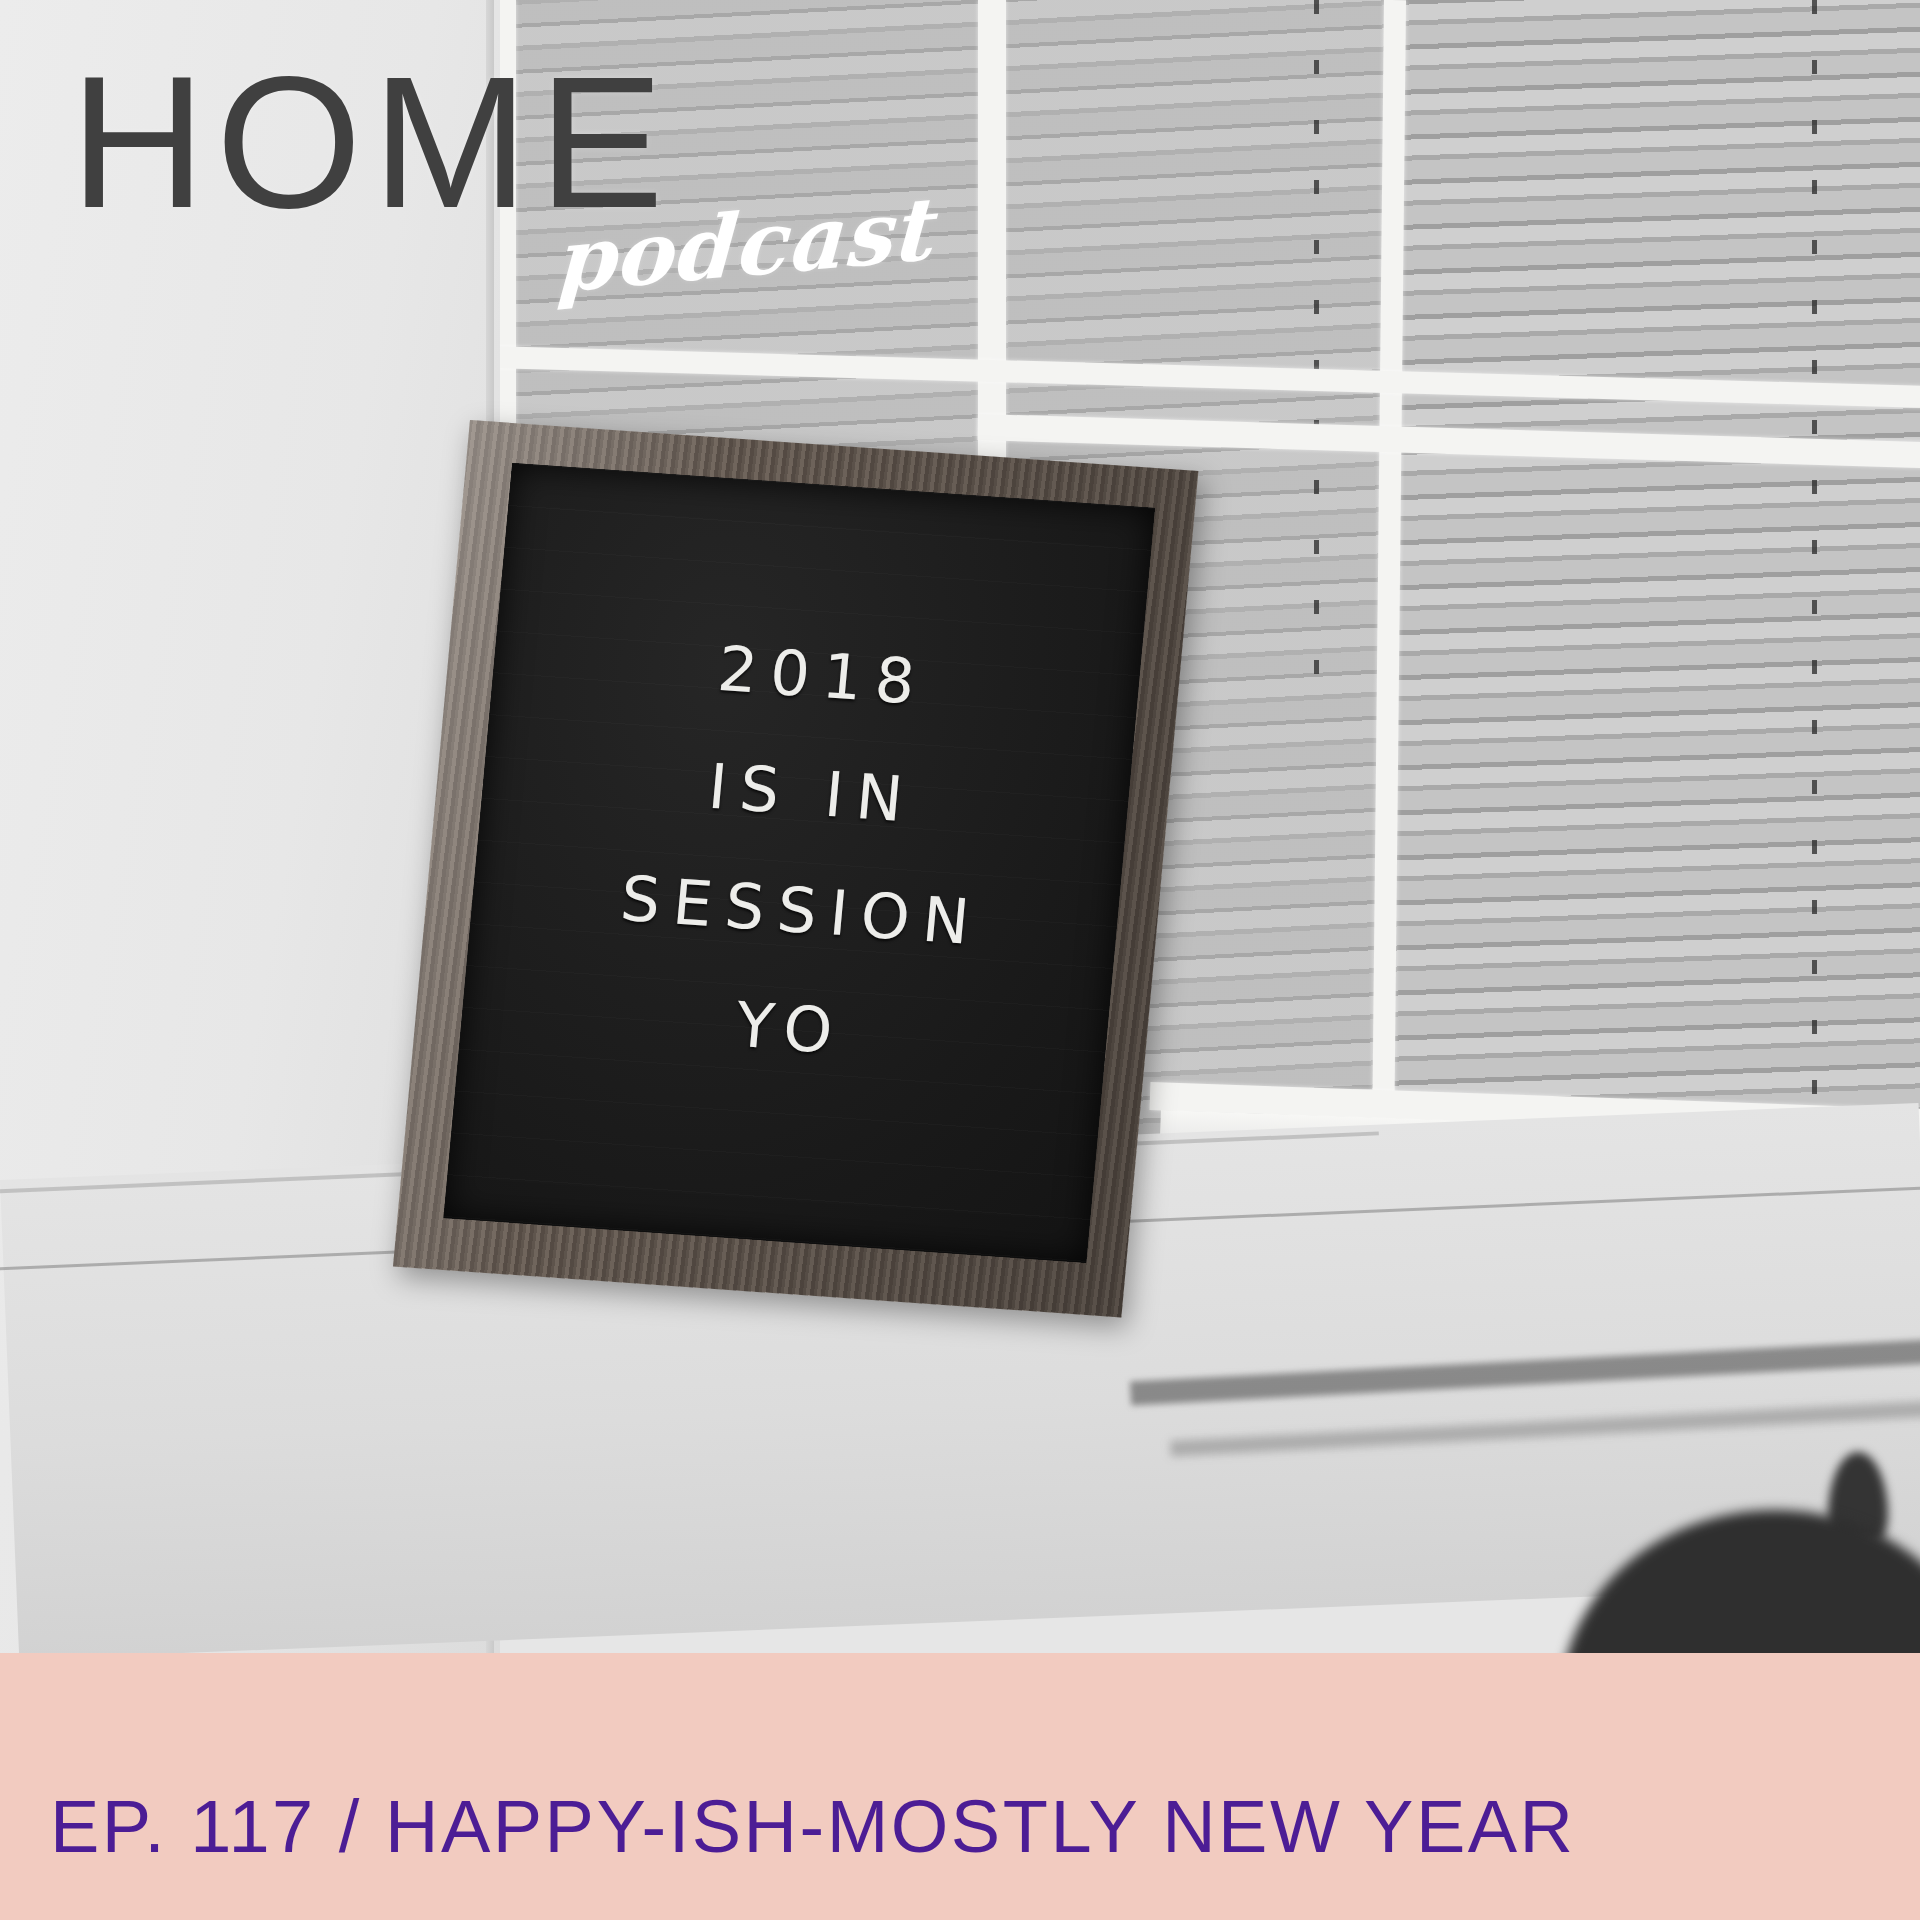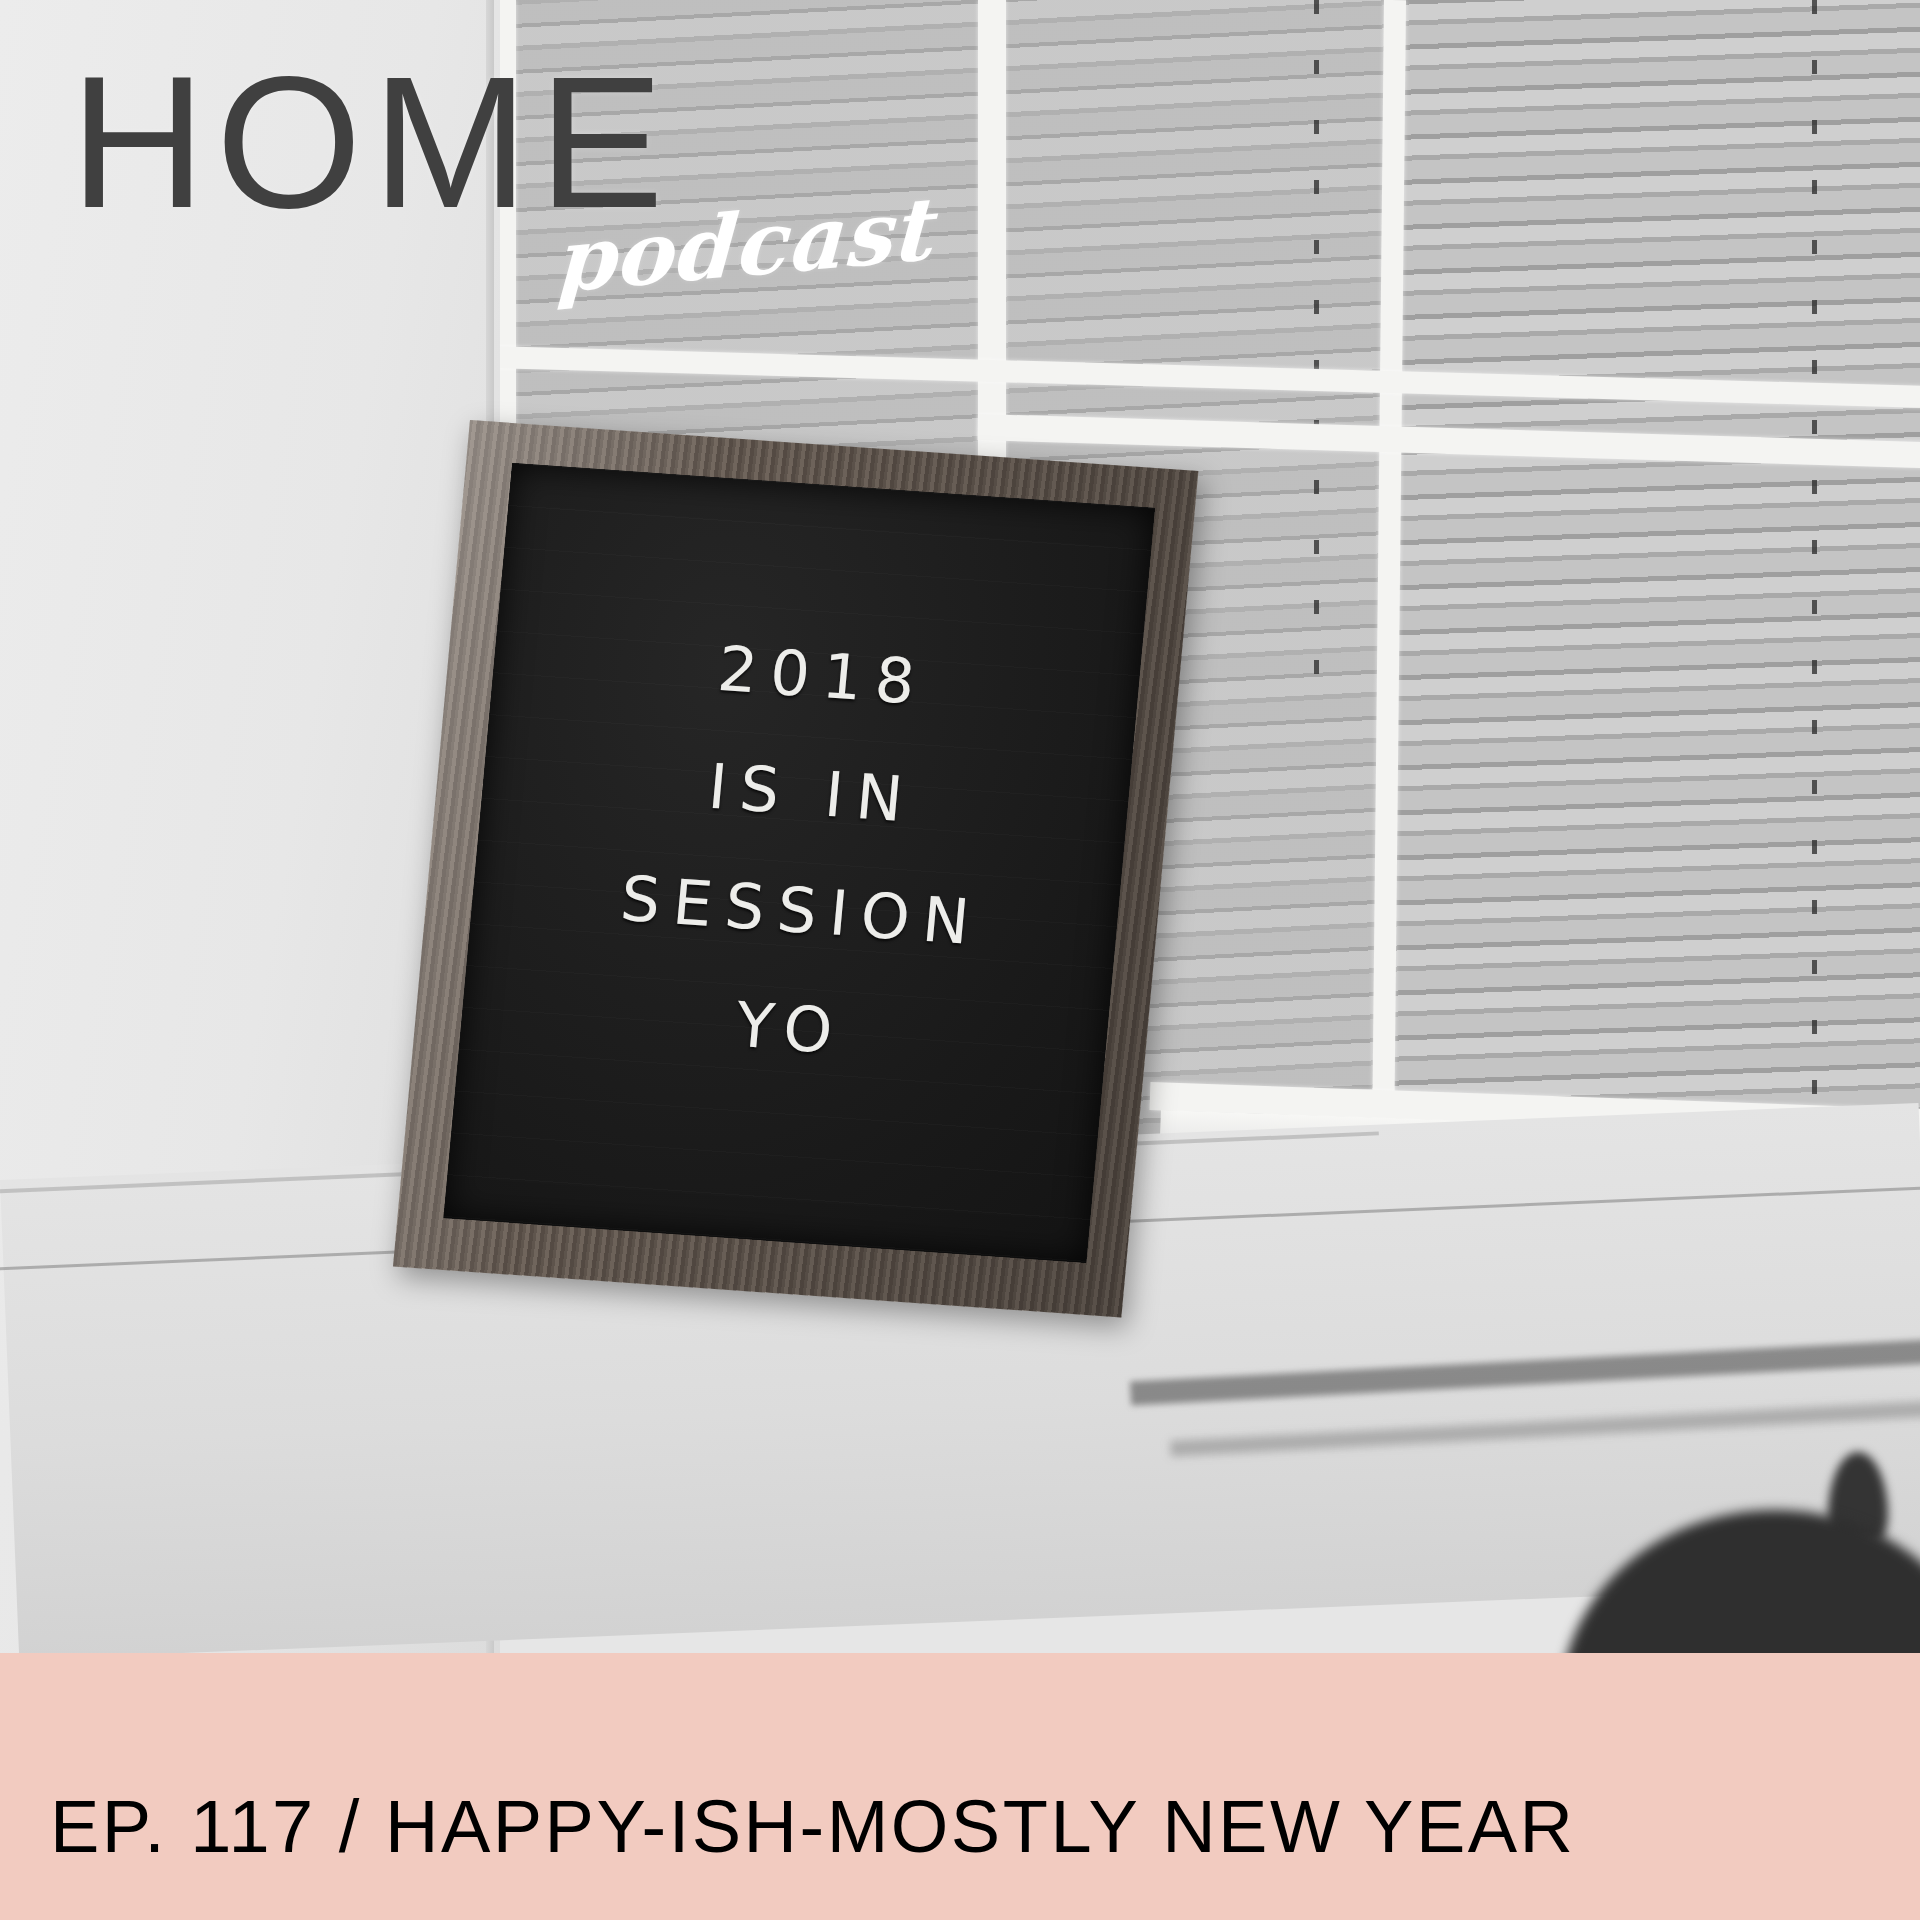--- a/index.html
+++ b/index.html
@@ -271,21 +271,21 @@
     top: 1653px;
     width: 1920px;
     height: 267px;
     background: #f2cbc0;
   }
   #episode-title {
     position: absolute;
     left: 50px;
     right: 44px;
     top: 134px;
-    color: #000000;
+    color: #4c1d95;
     font-family: "Liberation Sans", sans-serif;
     font-weight: 400;
     font-size: 74px;
     line-height: 80px;
     letter-spacing: 2.5px;
     white-space: nowrap;
   }
 </style>
 </head>
 <body>

